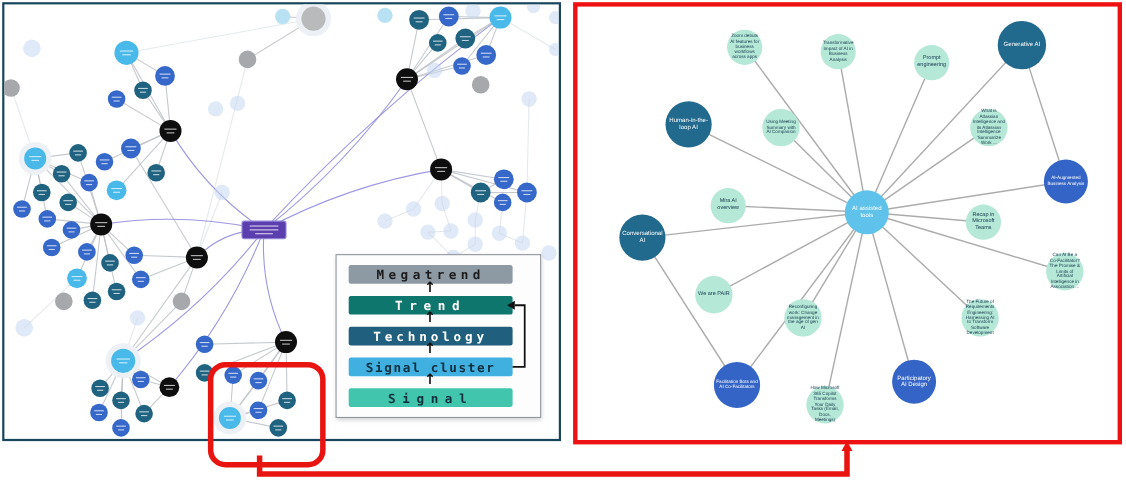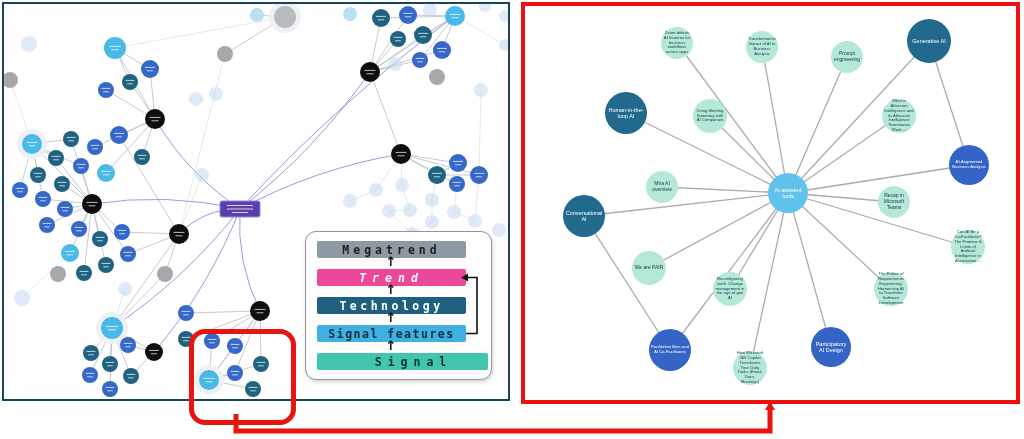--- a/index.html
+++ b/index.html
@@ -3,21 +3,21 @@
 <meta charset="utf-8">
 <style>
   html,body{margin:0;padding:0;background:#ffffff;font-family:"Liberation Sans",sans-serif;}
   #stage{position:relative;width:1024px;height:439px;background:#ffffff;overflow:hidden;}
 
   
   #left-panel{position:absolute;left:2px;top:2px;width:504px;height:395px;background:#ffffff;border:2px solid #17455c;}
   #left-svg{position:absolute;left:0;top:0;width:504px;height:395px;}
 
   
-  #legend{position:absolute;left:301px;top:227px;width:185px;height:147px;background:#fdfdfe;border:1.5px solid #8f969c;border-radius:11px;box-shadow:1px 2px 4px rgba(0,0,0,.18);}
+  #legend{position:absolute;left:301px;top:227px;width:185px;height:147px;background:#fdfdfe;border:1.5px solid #8f969c;border-radius:0;box-shadow:1px 2px 4px rgba(0,0,0,.18);}
   .legend-bar{position:absolute;left:11px;width:149px;height:17px;border-radius:2px;display:flex;align-items:center;justify-content:center;font-family:"DejaVu Sans Mono",monospace;font-weight:bold;font-size:11.5px;white-space:nowrap;overflow:hidden;}
   .legend-arrow{position:absolute;left:77px;width:16px;height:14px;text-align:center;font-size:13px;font-weight:bold;color:#111;line-height:12px;font-family:"DejaVu Sans",sans-serif;}
   #legend-bracket{position:absolute;left:0;top:0;width:185px;height:147px;}
 
   
   #right-panel{position:absolute;left:521px;top:2px;width:491px;height:394px;background:#ffffff;border:4px solid #ee1111;}
   #right-svg{position:absolute;left:0;top:0;width:491px;height:394px;}
   .rp-node{position:absolute;border-radius:50%;display:flex;align-items:center;justify-content:center;text-align:center;box-sizing:border-box;padding:2px;line-height:1.18;cursor:pointer;}
 
   
@@ -349,24 +349,24 @@
         <circle cx="385" cy="207" r="7" fill="#c6d7f1" opacity="0.55"></circle>
         <circle cx="408" cy="230" r="7" fill="#c6d7f1" opacity="0.55"></circle>
         <rect x="216" y="197" width="40" height="16" rx="2" fill="#5b3fae" stroke="#9287d6" stroke-width="1"></rect>
         <line x1="223" y1="201.5" x2="249" y2="201.5" stroke="#fff" stroke-width="0.9" opacity="0.85"></line>
         <line x1="223" y1="205" x2="249" y2="205" stroke="#fff" stroke-width="0.9" opacity="0.85"></line>
         <line x1="228" y1="208.5" x2="244" y2="208.5" stroke="#fff" stroke-width="0.9" opacity="0.85"></line>
       </svg>
     <div id="legend">
       <div id="legend-bars">
           <div class="legend-bar" style="top: 9px; background: rgb(141, 154, 164); color: rgb(28, 28, 28); letter-spacing: 4px;">Megatrend</div>
-          <div class="legend-bar" style="top: 37px; background: #ec4899; color: rgb(255, 255, 255); letter-spacing: 6px; font-style: italic;">Trend</div>
+          <div class="legend-bar" style="top: 37px; background: #0f766e; color: rgb(255, 255, 255); letter-spacing: 6px;">Trend</div>
           <div class="legend-bar" style="top: 65px; background: rgb(32, 96, 126); color: rgb(255, 255, 255); letter-spacing: 3.5px; text-align: right;">Technology</div>
-          <div class="legend-bar" style="top: 93px; background: rgb(63, 176, 224); color: rgb(15, 47, 63); letter-spacing: 1.5px;">Signal features</div>
-          <div class="legend-bar" style="top: 121px; background: rgb(65, 197, 172); color: rgb(15, 47, 63); letter-spacing: 6px; padding-left: 22px;">Signal</div>
+          <div class="legend-bar" style="top: 93px; background: rgb(63, 176, 224); color: rgb(15, 47, 63); letter-spacing: 1.5px;">Signal cluster</div>
+          <div class="legend-bar" style="top: 121px; background: rgb(65, 197, 172); color: rgb(15, 47, 63); letter-spacing: 6px;">Signal</div>
         </div>
       <div id="legend-arrow-layer">
           <div class="legend-arrow" style="top: 24px;">↑</div>
           <div class="legend-arrow" style="top: 52px;">↑</div>
           <div class="legend-arrow" style="top: 80px;">↑</div>
           <div class="legend-arrow" style="top: 108px;">↑</div>
         </div>
       <svg id="legend-bracket" viewBox="0 0 185 147">
         <path d="M 160 101.5 H 171 V 45.5 H 162" fill="none" stroke="#111" stroke-width="1.6"></path>
         <polygon points="162,41.5 162,49.5 155,45.5" fill="#111"></polygon>

